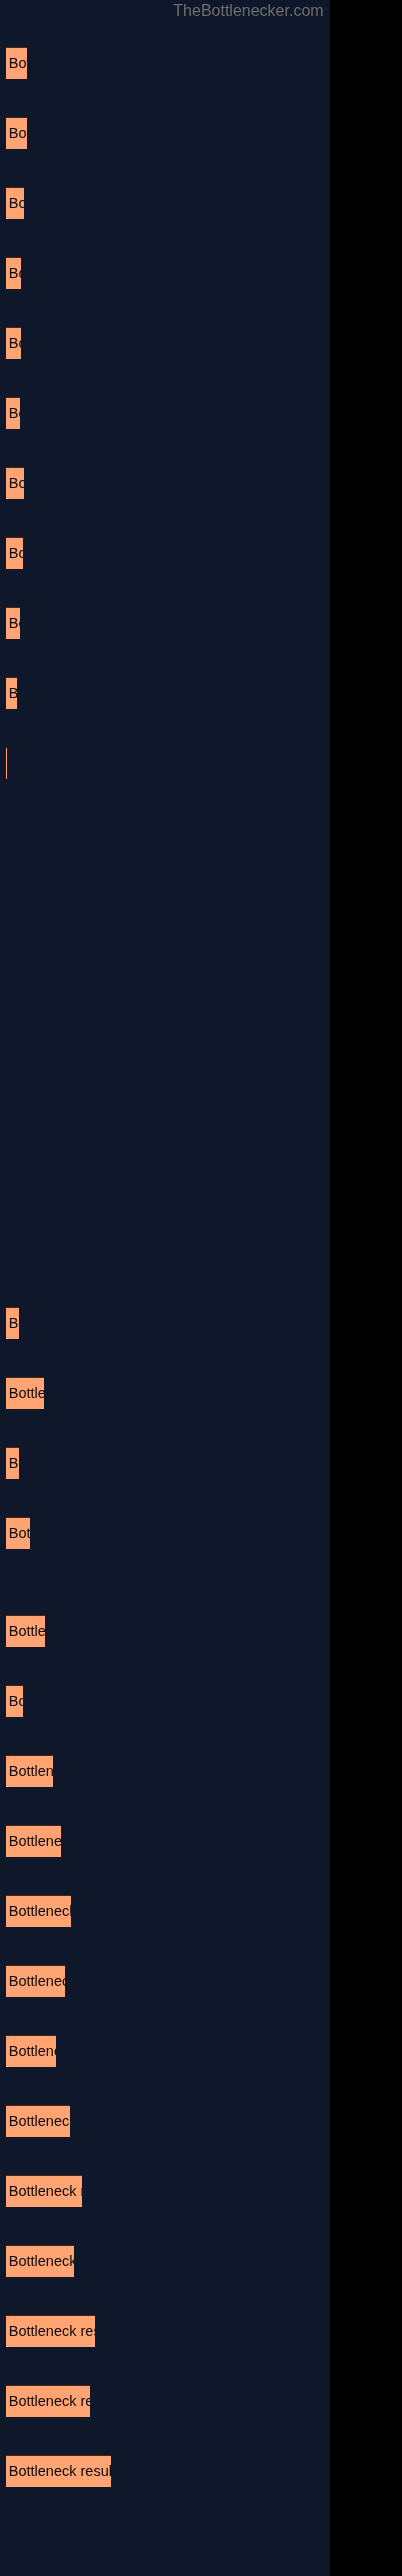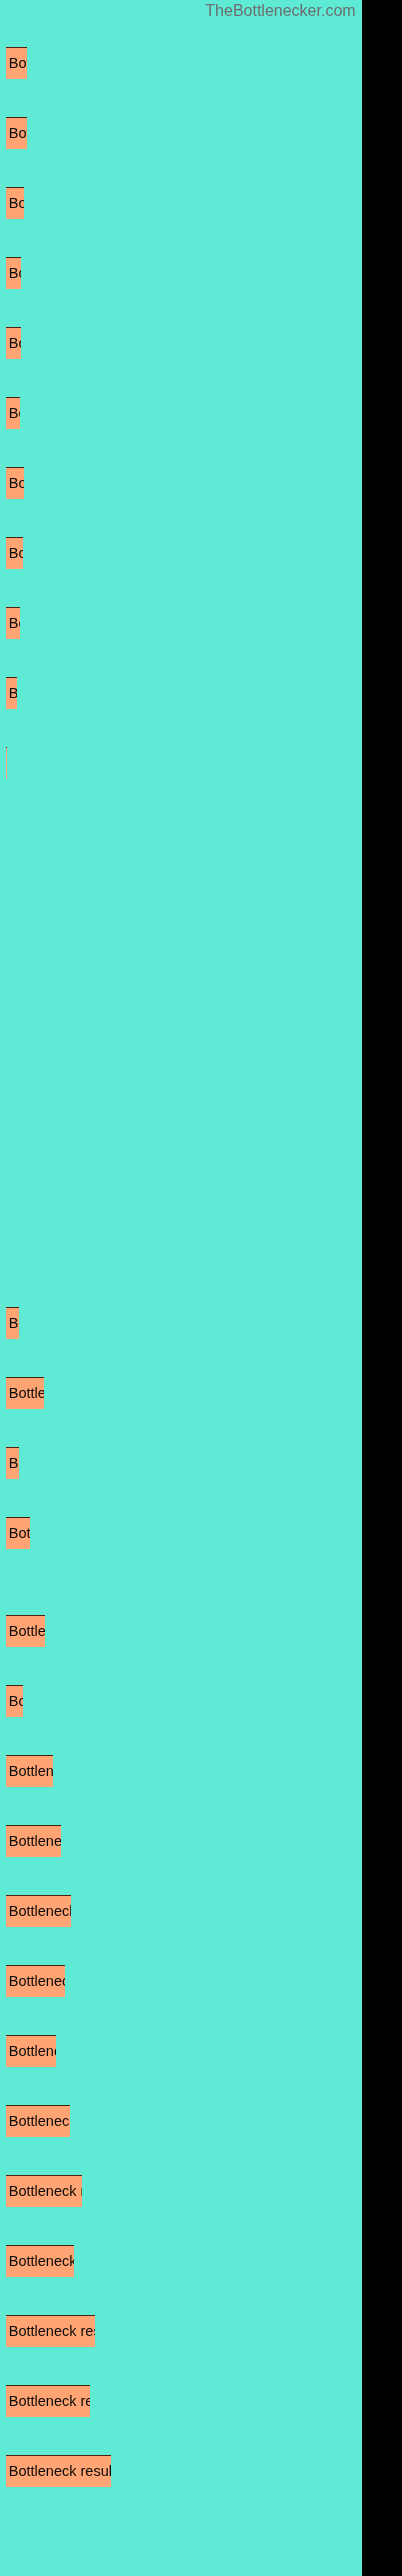--- a/index.html
+++ b/index.html
@@ -15,22 +15,21 @@
     overflow: hidden;
     font-family: "Liberation Sans", sans-serif;
   }
 
   .chart-root {
     position: absolute;
     left: 0;
     top: 0;
     width: 330px;
     height: 2576px;
-    background: #5eead4;
-    padding-left: 32px;
+    background: #0f172a;
   }
 
   .watermark {
     position: absolute;
     right: 6.4px;
     top: 0.8px;
     font-family: "Liberation Sans", sans-serif;
     font-size: 16px;
     line-height: 19.3px;
     color: #6e6e6e;

